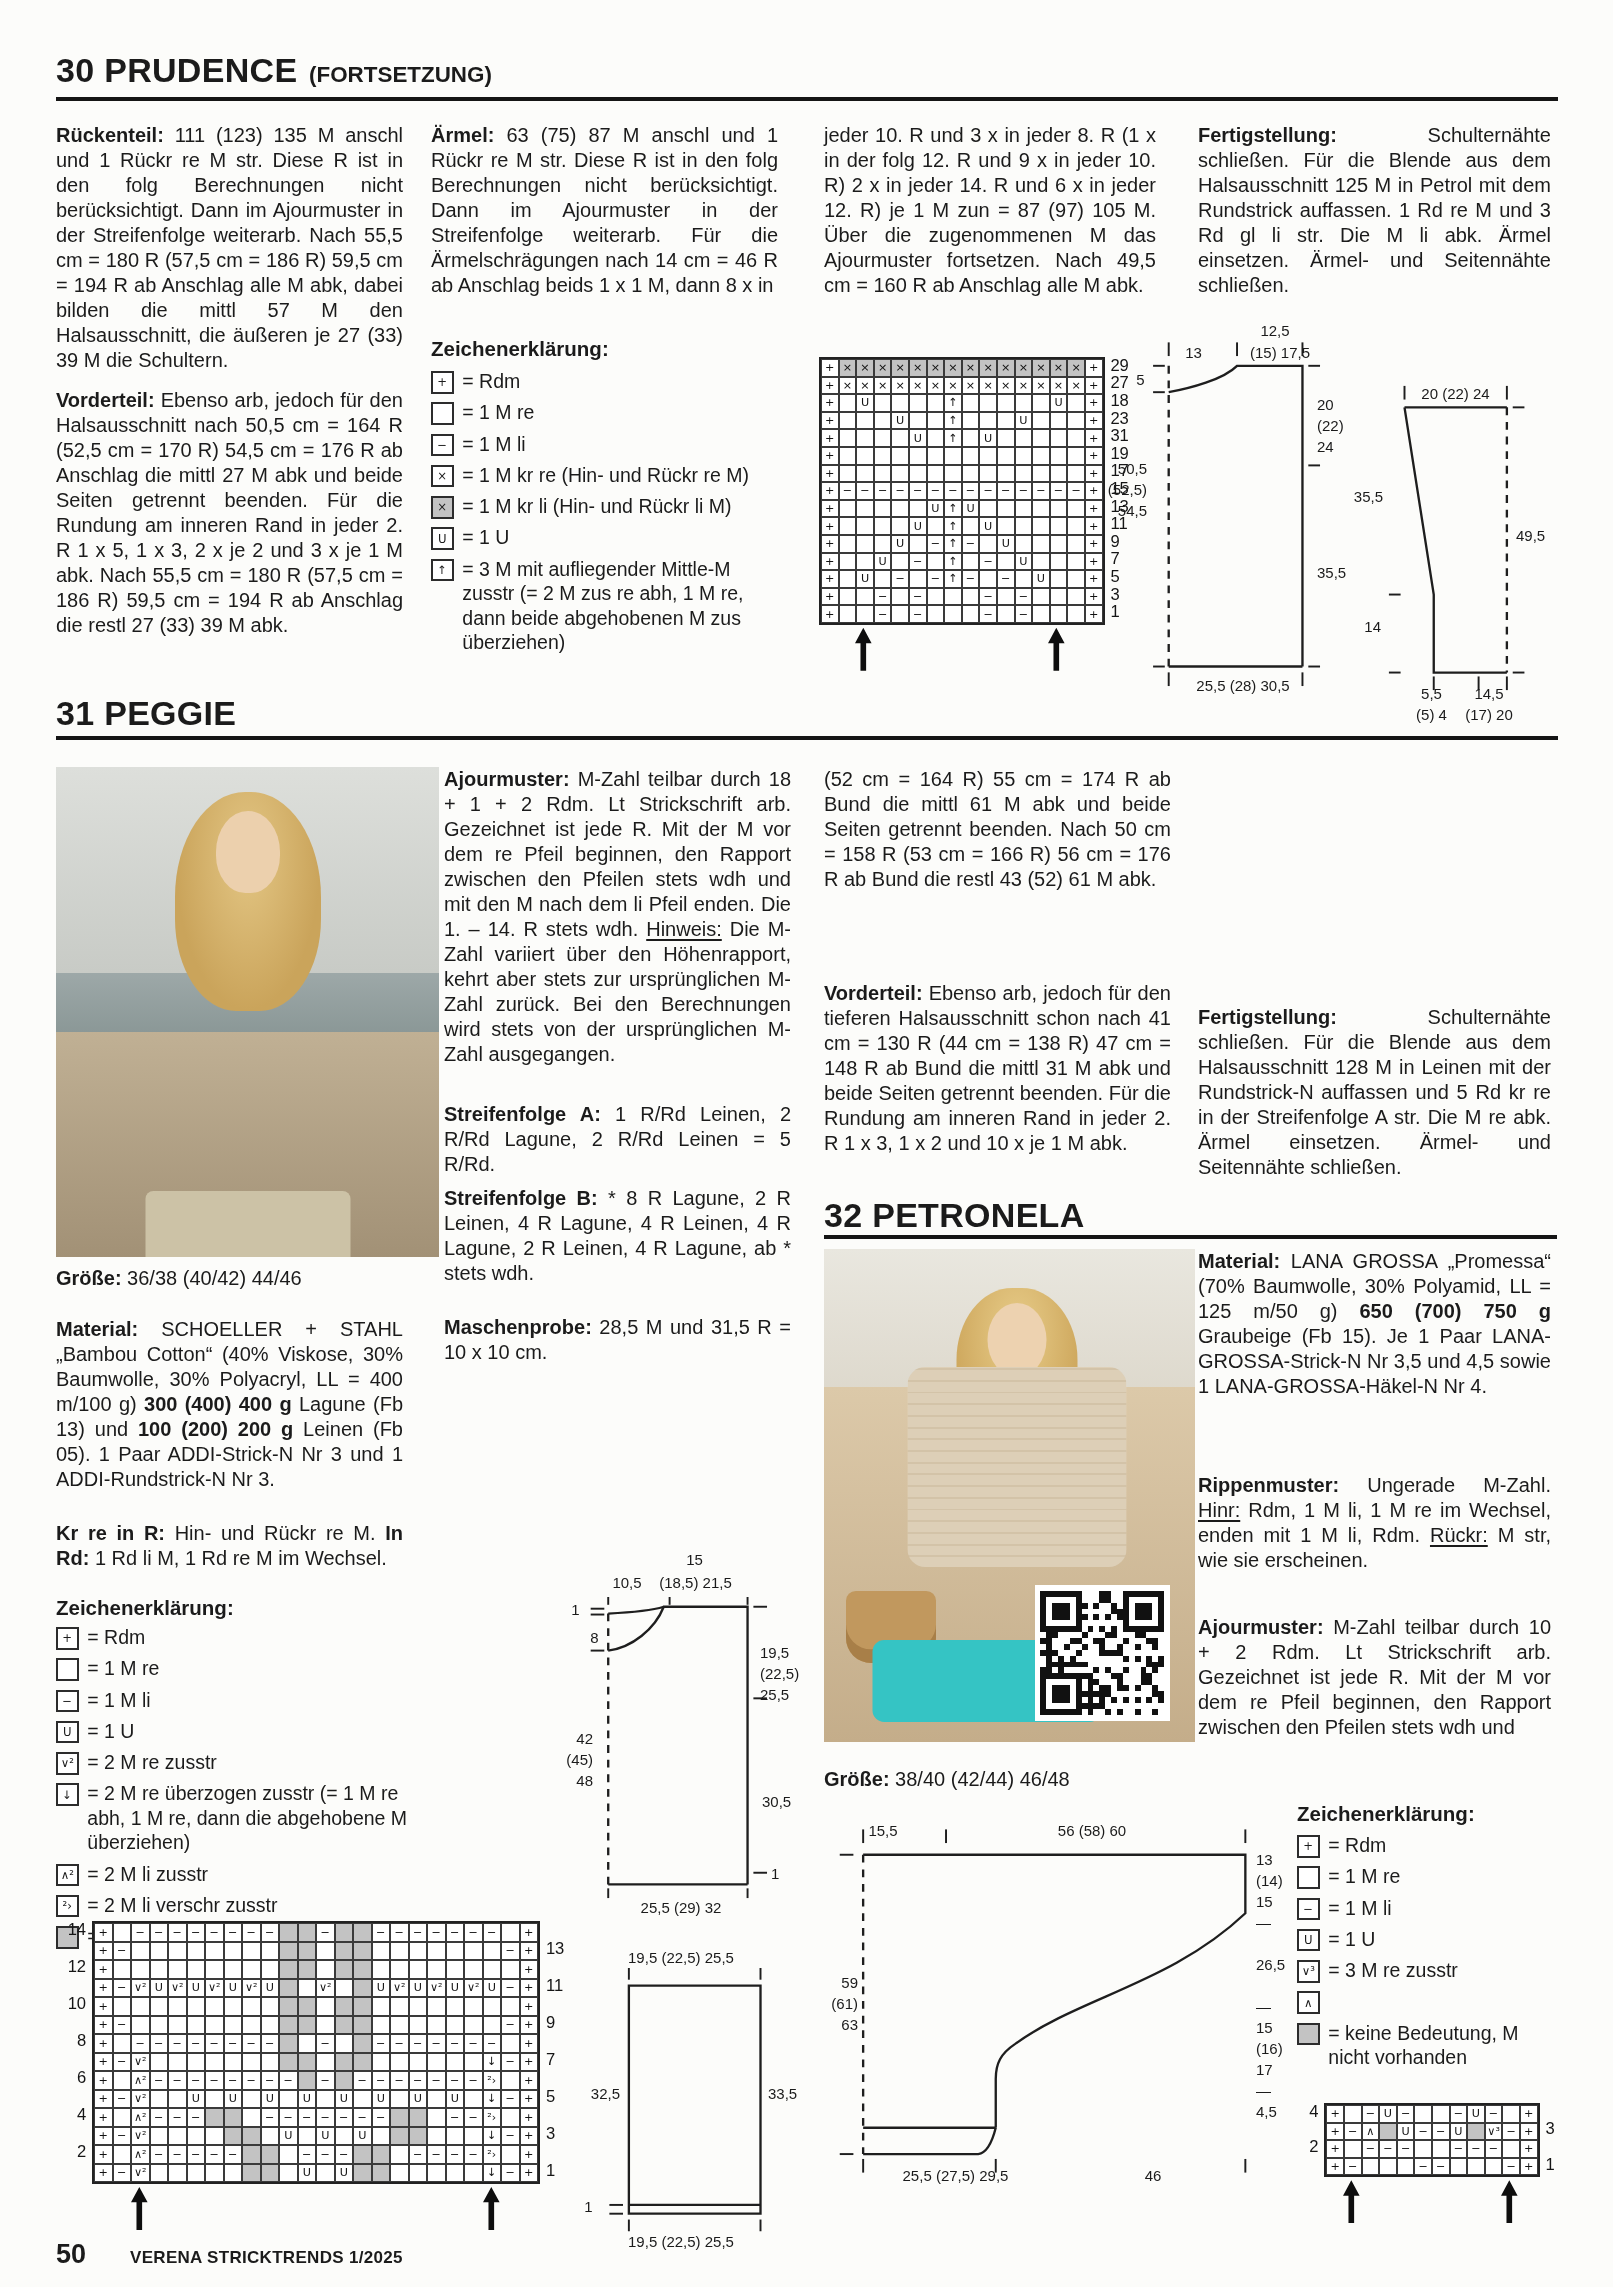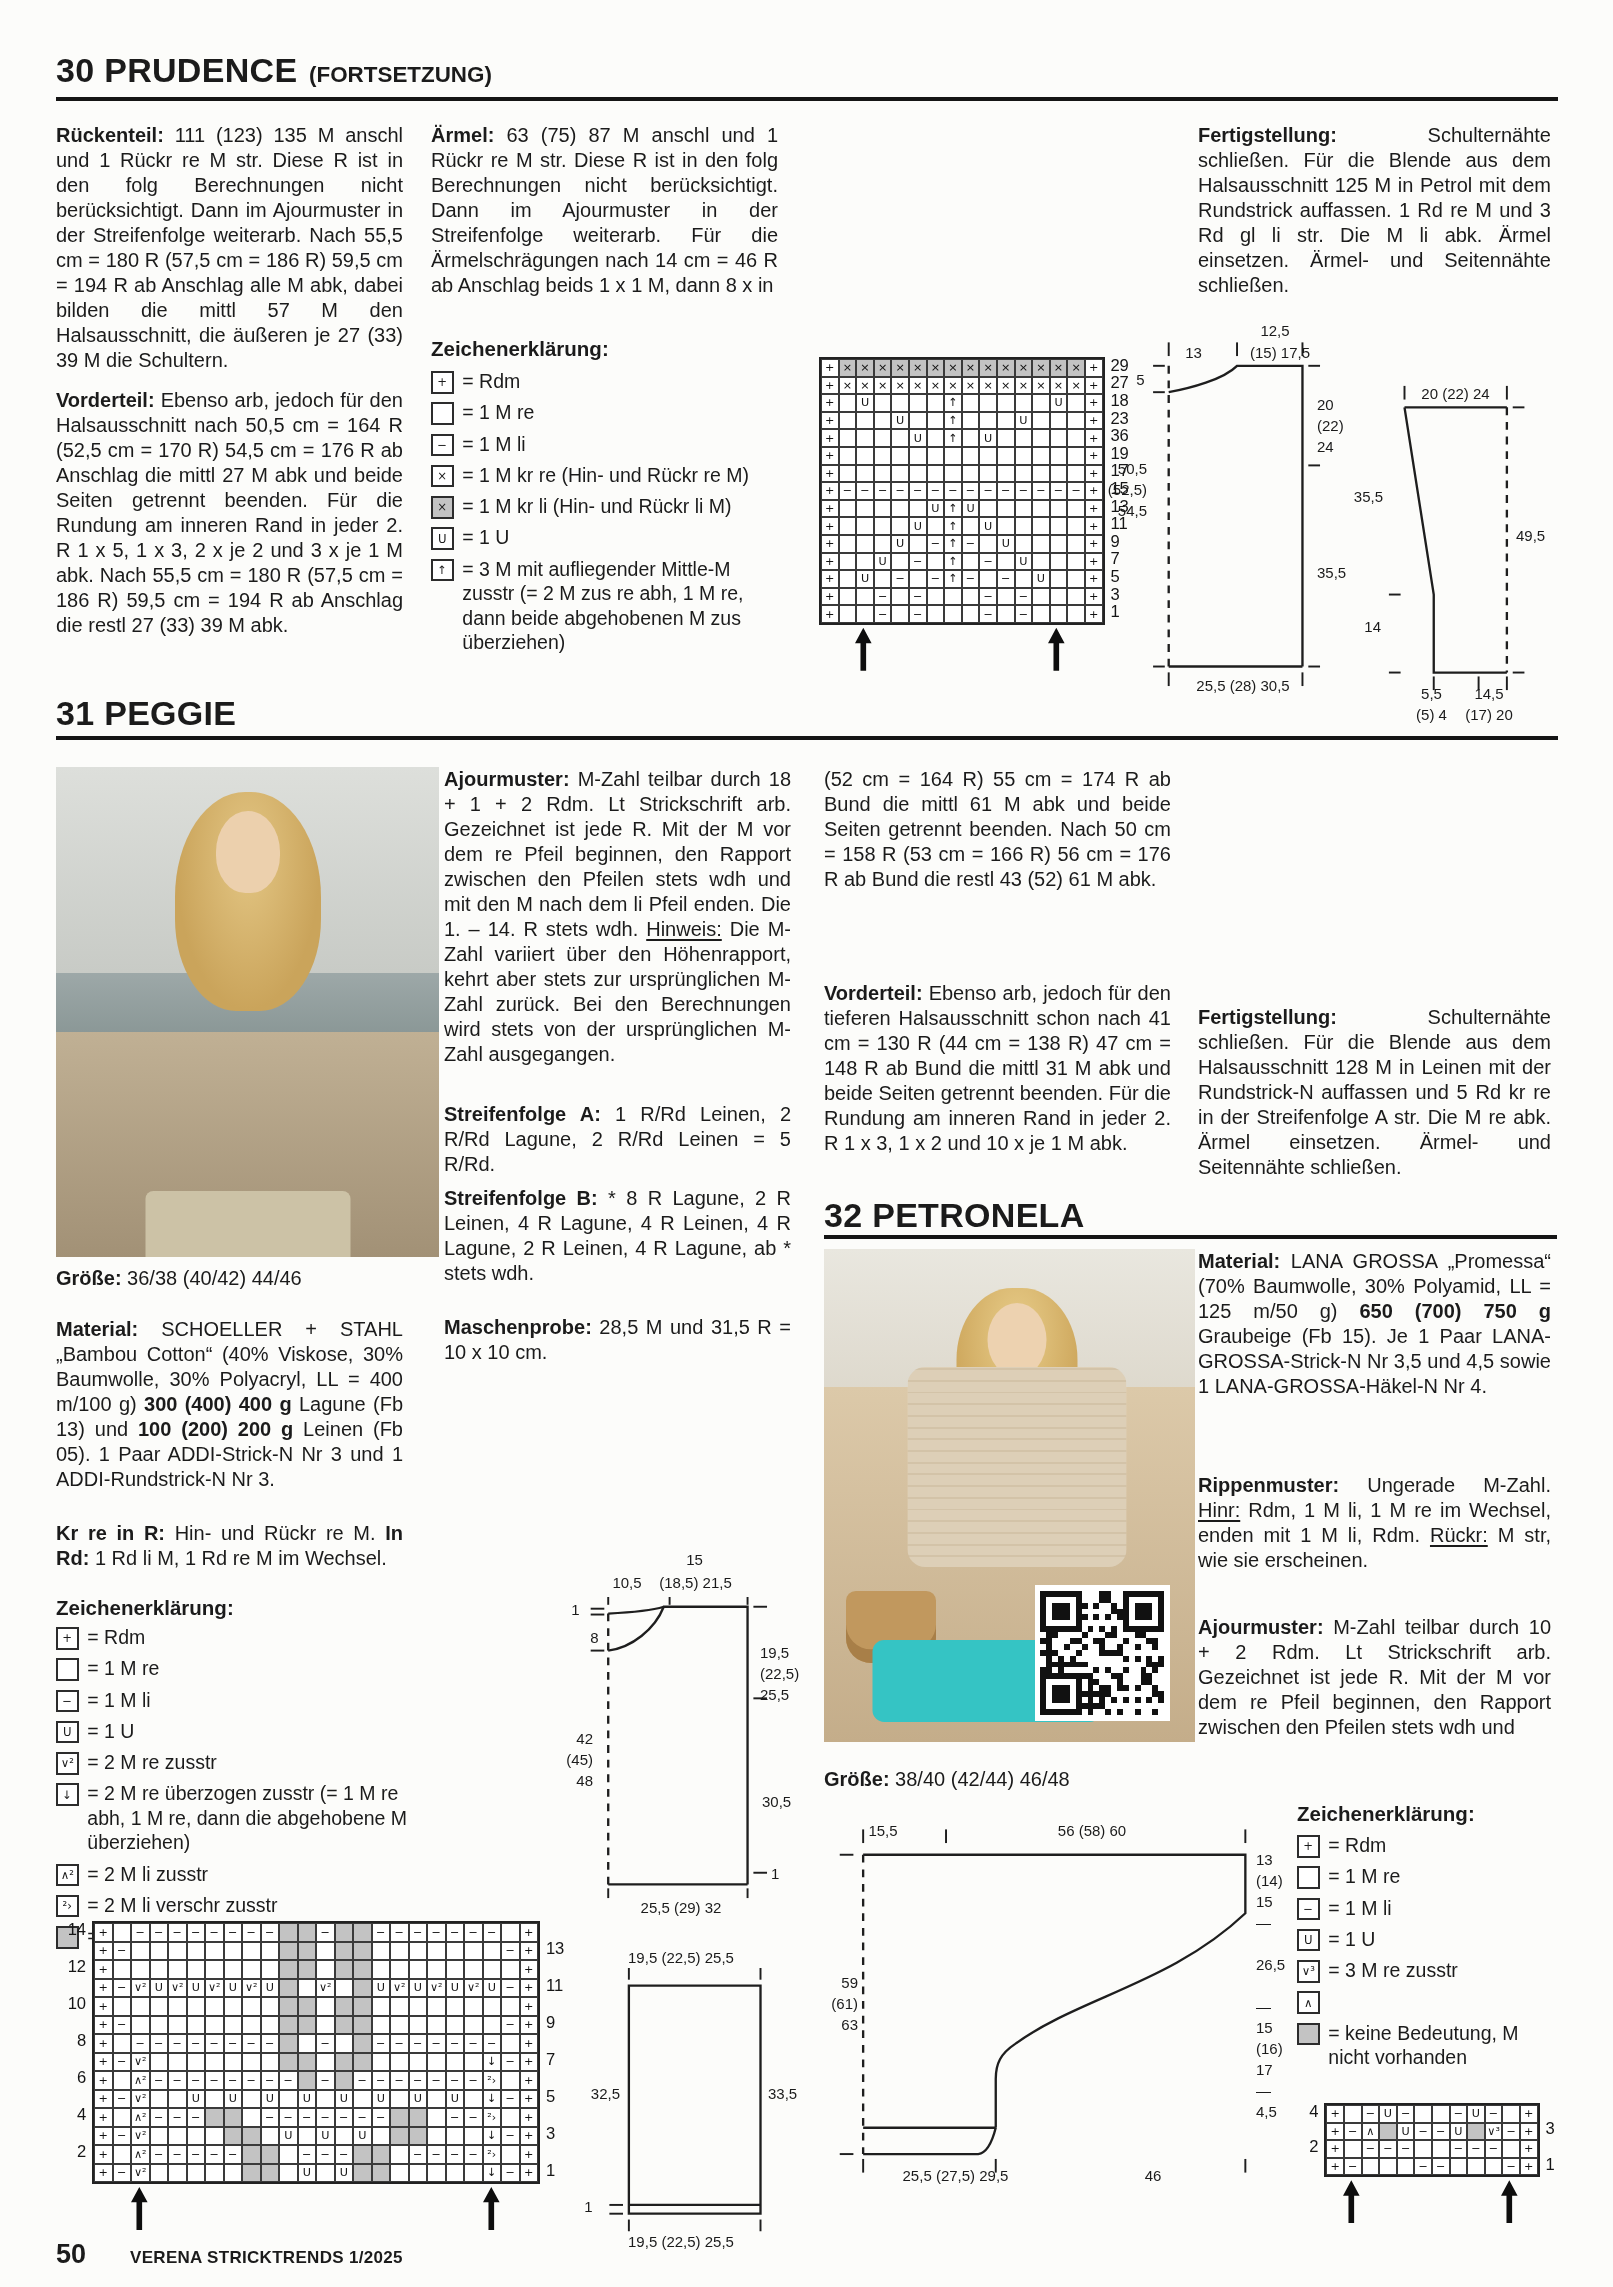--- a/index.html
+++ b/index.html
@@ -111,20 +111,21 @@
       </div>
       <div class="lrow">
         <span class="lsym">U</span>
         <span class="ltext">= 1 U</span>
       </div>
       <div class="lrow">
         <span class="lsym">↑</span>
         <span class="ltext">= 3 M mit aufliegender Mittle-M zusstr (= 2 M zus re abh, 1 M re, dann beide abgehobenen M zus überziehen)</span>
       </div>
     </div>
+  <div class="abs para" style="left:824px;top:123px;width:332px;">jeder 10. R und 3 x in jeder 8. R (1 x in der folg 12. R und 9 x in jeder 10. R) 2 x in jeder 14. R und 6 x in jeder 12. R) je 1 M zun = 87 (97) 105 M. Über die zugenommenen M das Ajourmuster fortsetzen. Nach 49,5 cm = 160 R ab Anschlag alle M abk.</div>
   <div class="abs para" style="left:1198px;top:123px;width:353px;"><b>Fertigstellung:</b> Schulternähte schließen. Für die Blende aus dem Halsausschnitt 125 M in Petrol mit dem Rundstrick auffassen. 1 Rd re M und 3 Rd gl li str. Die M li abk. Ärmel einsetzen. Ärmel- und Seitennähte schließen.</div>
 
   <div class="abs" style="left:790px;top:357px;">
       <div class="chart">
         <div class="clabcol" style="width: 29px;">
           <div class="clab l" style="height: 17.6px;"></div>
           <div class="clab l" style="height: 17.6px;"></div>
           <div class="clab l" style="height: 17.6px;"></div>
           <div class="clab l" style="height: 17.6px;"></div>
           <div class="clab l" style="height: 17.6px;"></div>
@@ -379,21 +380,21 @@
           <div class="ccell" style="width: 17.6px; height: 17.6px;"></div>
           <div class="ccell" style="width: 17.6px; height: 17.6px;"></div>
           <div class="ccell" style="width: 17.6px; height: 17.6px;"></div>
           <div class="ccell" style="width: 17.6px; height: 17.6px;">+</div>
         </div>
         <div class="clabcol" style="width: 29px;">
           <div class="clab r" style="height: 17.6px;">29</div>
           <div class="clab r" style="height: 17.6px;">27</div>
           <div class="clab r" style="height: 17.6px;">18</div>
           <div class="clab r" style="height: 17.6px;">23</div>
-          <div class="clab r" style="height: 17.6px;">36</div>
+          <div class="clab r" style="height: 17.6px;">31</div>
           <div class="clab r" style="height: 17.6px;">19</div>
           <div class="clab r" style="height: 17.6px;">17</div>
           <div class="clab r" style="height: 17.6px;">15</div>
           <div class="clab r" style="height: 17.6px;">13</div>
           <div class="clab r" style="height: 17.6px;">11</div>
           <div class="clab r" style="height: 17.6px;">9</div>
           <div class="clab r" style="height: 17.6px;">7</div>
           <div class="clab r" style="height: 17.6px;">5</div>
           <div class="clab r" style="height: 17.6px;">3</div>
           <div class="clab r" style="height: 17.6px;">1</div>

